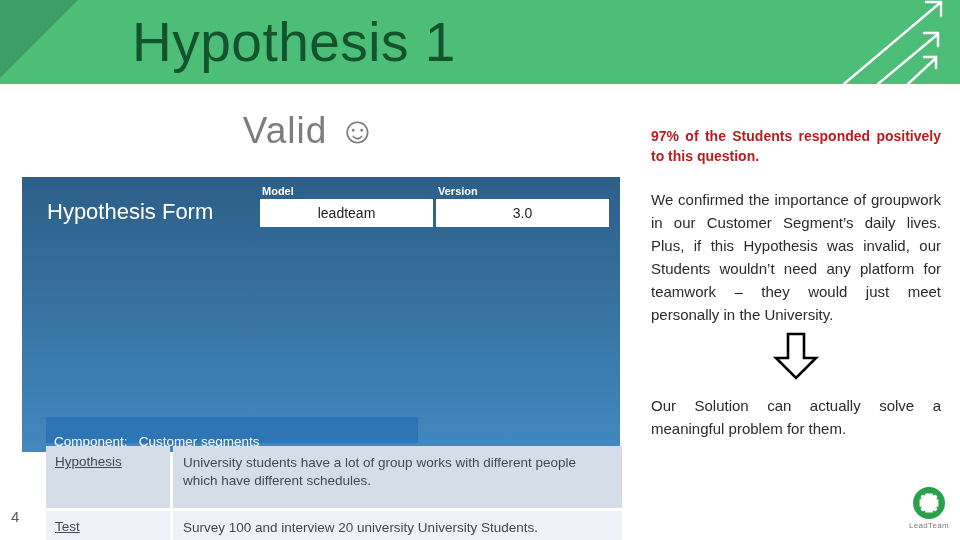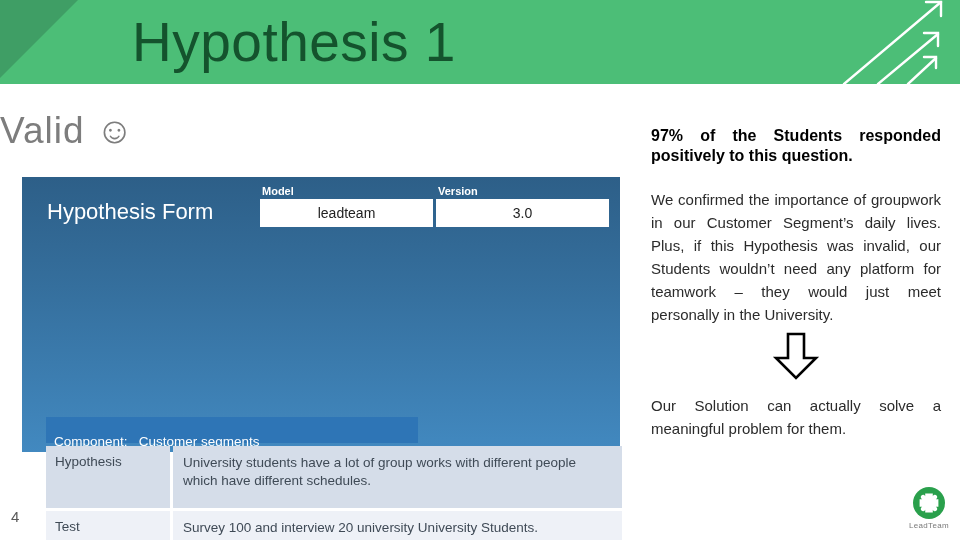--- a/index.html
+++ b/index.html
@@ -22,21 +22,21 @@
   }
   .arrows-deco{position:absolute;right:0;top:0;width:140px;height:84px;}
   .header-title{
     position:absolute;left:132px;top:2px;
     font-size:55px;font-weight:300;color:#14532d;
     letter-spacing:0.5px;line-height:80px;white-space:nowrap;
   }
 
   
   .valid-line{
-    position:absolute;left:0;top:110px;width:620px;text-align:left;
+    position:absolute;left:0;top:110px;width:620px;text-align:center;
     font-size:37px;font-weight:300;color:#7d7d7d;letter-spacing:1px;
     white-space:nowrap;
   }
 
   
   .form-card{
     position:absolute;left:22px;top:177px;width:598px;height:275px;
     background:linear-gradient(to bottom,#2d5f88 0%,#356f9d 40%,#4289c0 100%);
     box-sizing:border-box;padding:0;
   }
@@ -67,38 +67,38 @@
     white-space:nowrap;
   }
   .comp-cell.left{flex:0 0 372px;}
 
   .grid{
     position:absolute;left:24px;top:269px;width:576px;
   }
   .grid-row{display:flex;gap:3px;margin-bottom:3px;}
   .grid-row .c-key{
     flex:0 0 124px;box-sizing:border-box;
-    padding:8px 0 8px 9px;font-size:13.5px;color:#3f4a56;
+    padding:8px 0 8px 9px;font-size:13.5px;color:#3f4a56;text-decoration:underline;
   }
   .grid-row .c-val{
     flex:1;box-sizing:border-box;
     padding:8px 8px 8px 10px;font-size:13.5px;color:#3f4a56;
     line-height:18px;
   }
   .r-dark .c-key,.r-dark .c-val{background:#d5dde9;}
   .r-light .c-key,.r-light .c-val{background:#eef1f7;}
   .r1 .c-key,.r1 .c-val{height:62px;}
   .r2 .c-key,.r2 .c-val{height:47px;}
 
   
   .right{
     position:absolute;left:651px;top:126px;width:290px;
   }
   .r-bold{
-    font-size:16px;font-weight:bold;color:#000000;
+    font-size:14px;font-weight:bold;color:#b91c1c;
     line-height:20px;text-align:justify;text-justify:inter-word;
     margin:0 0 22px 0;
   }
   .r-body{
     font-size:15px;color:#2b2b2b;line-height:23px;
     text-align:justify;text-justify:inter-word;margin:0;
     font-weight:300;
   }
   .arrow-down{
     margin:6px auto 0 auto;width:60px;height:48px;display:block;

